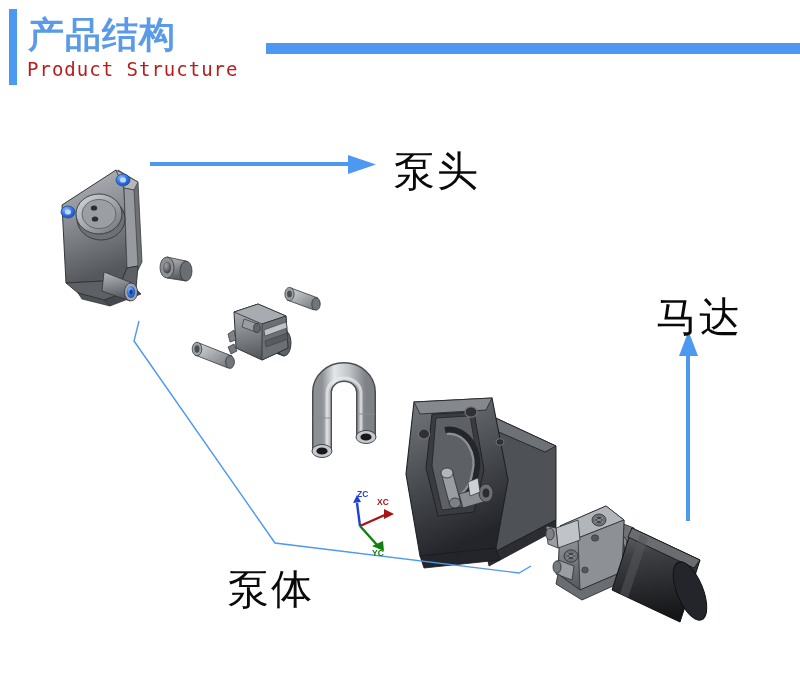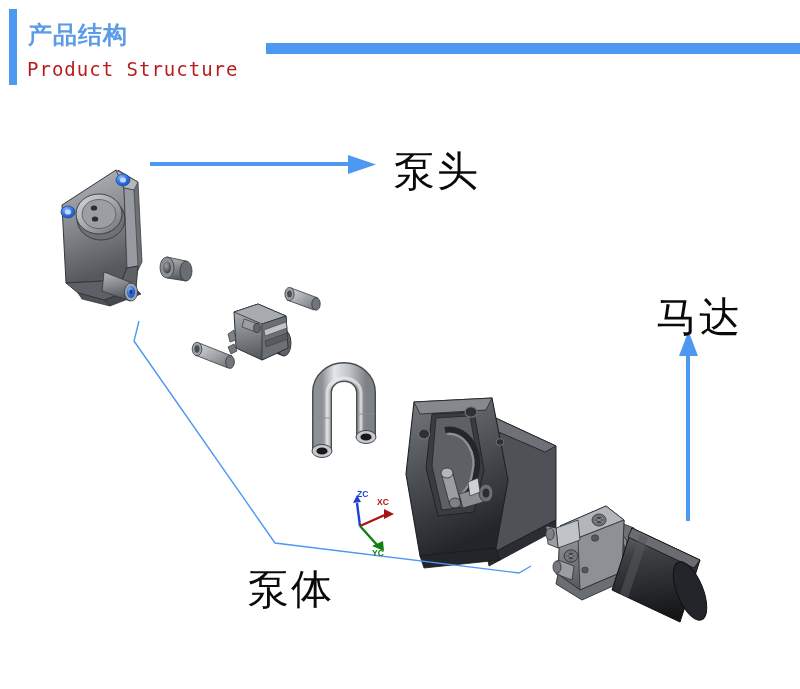--- a/index.html
+++ b/index.html
@@ -23,21 +23,21 @@
     top: 9px;
     width: 8px;
     height: 76px;
     background: #4d98f0;
   }
   #header-title-cn {
     position: absolute;
     left: 28px;
     top: 18px;
     font-family: "Liberation Serif", "DejaVu Serif", serif;
-    font-size: 24px;
+    font-size: 36px;
     font-weight: 700;
     letter-spacing: 1px;
     color: #5a9ae6;
     line-height: 34px;
     white-space: nowrap;
   }
   #header-title-en {
     position: absolute;
     left: 27px;
     top: 57px;
@@ -63,21 +63,21 @@
     position: absolute;
     font-family: "Liberation Serif", "DejaVu Serif", serif;
     font-size: 41px;
     font-weight: 400;
     color: #0a0a0a;
     white-space: nowrap;
     letter-spacing: 2px;
   }
   #label-pump-head { left: 394px; top: 144px; }
   #label-motor     { left: 656px; top: 290px; }
-  #label-pump-body { left: 228px; top: 562px; margin-left: 20px; }
+  #label-pump-body { left: 228px; top: 562px; }
 
   
   #annotation-layer {
     position: absolute;
     left: 0; top: 0;
     width: 800px;
     height: 689px;
     pointer-events: none;
   }
 

